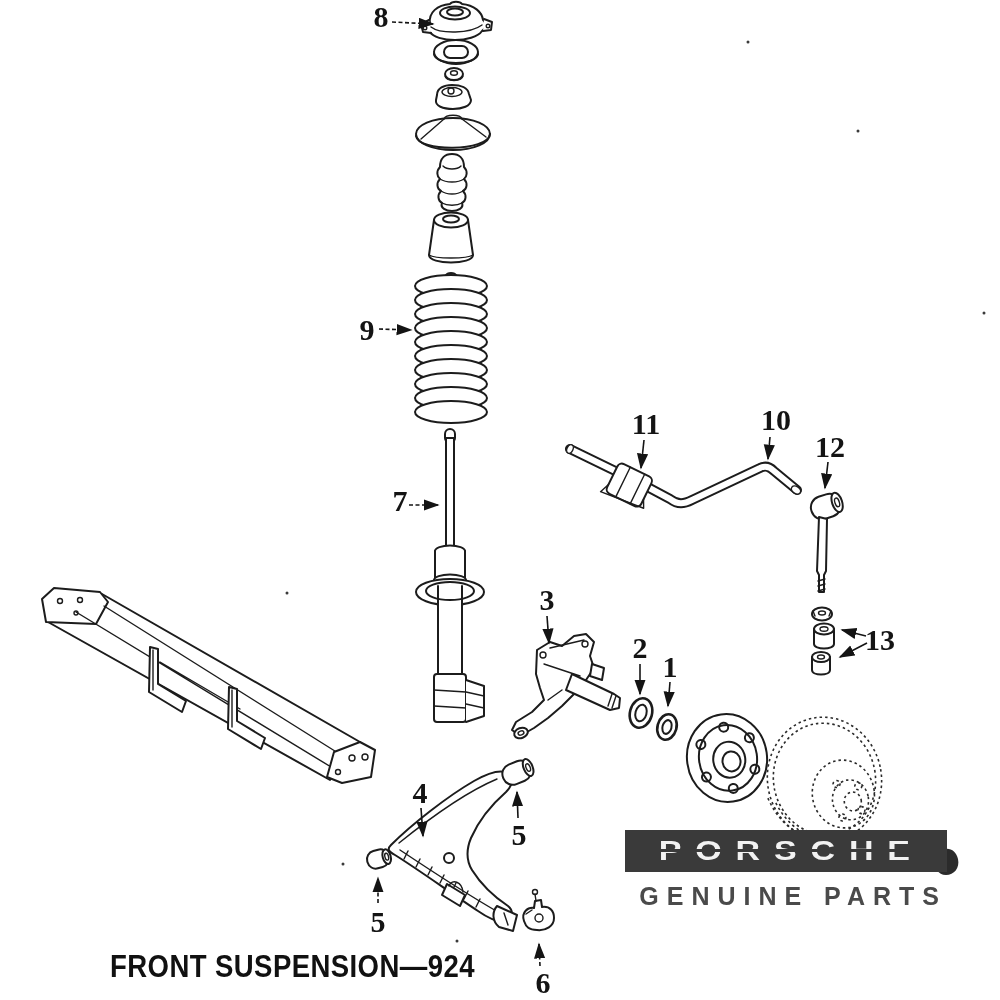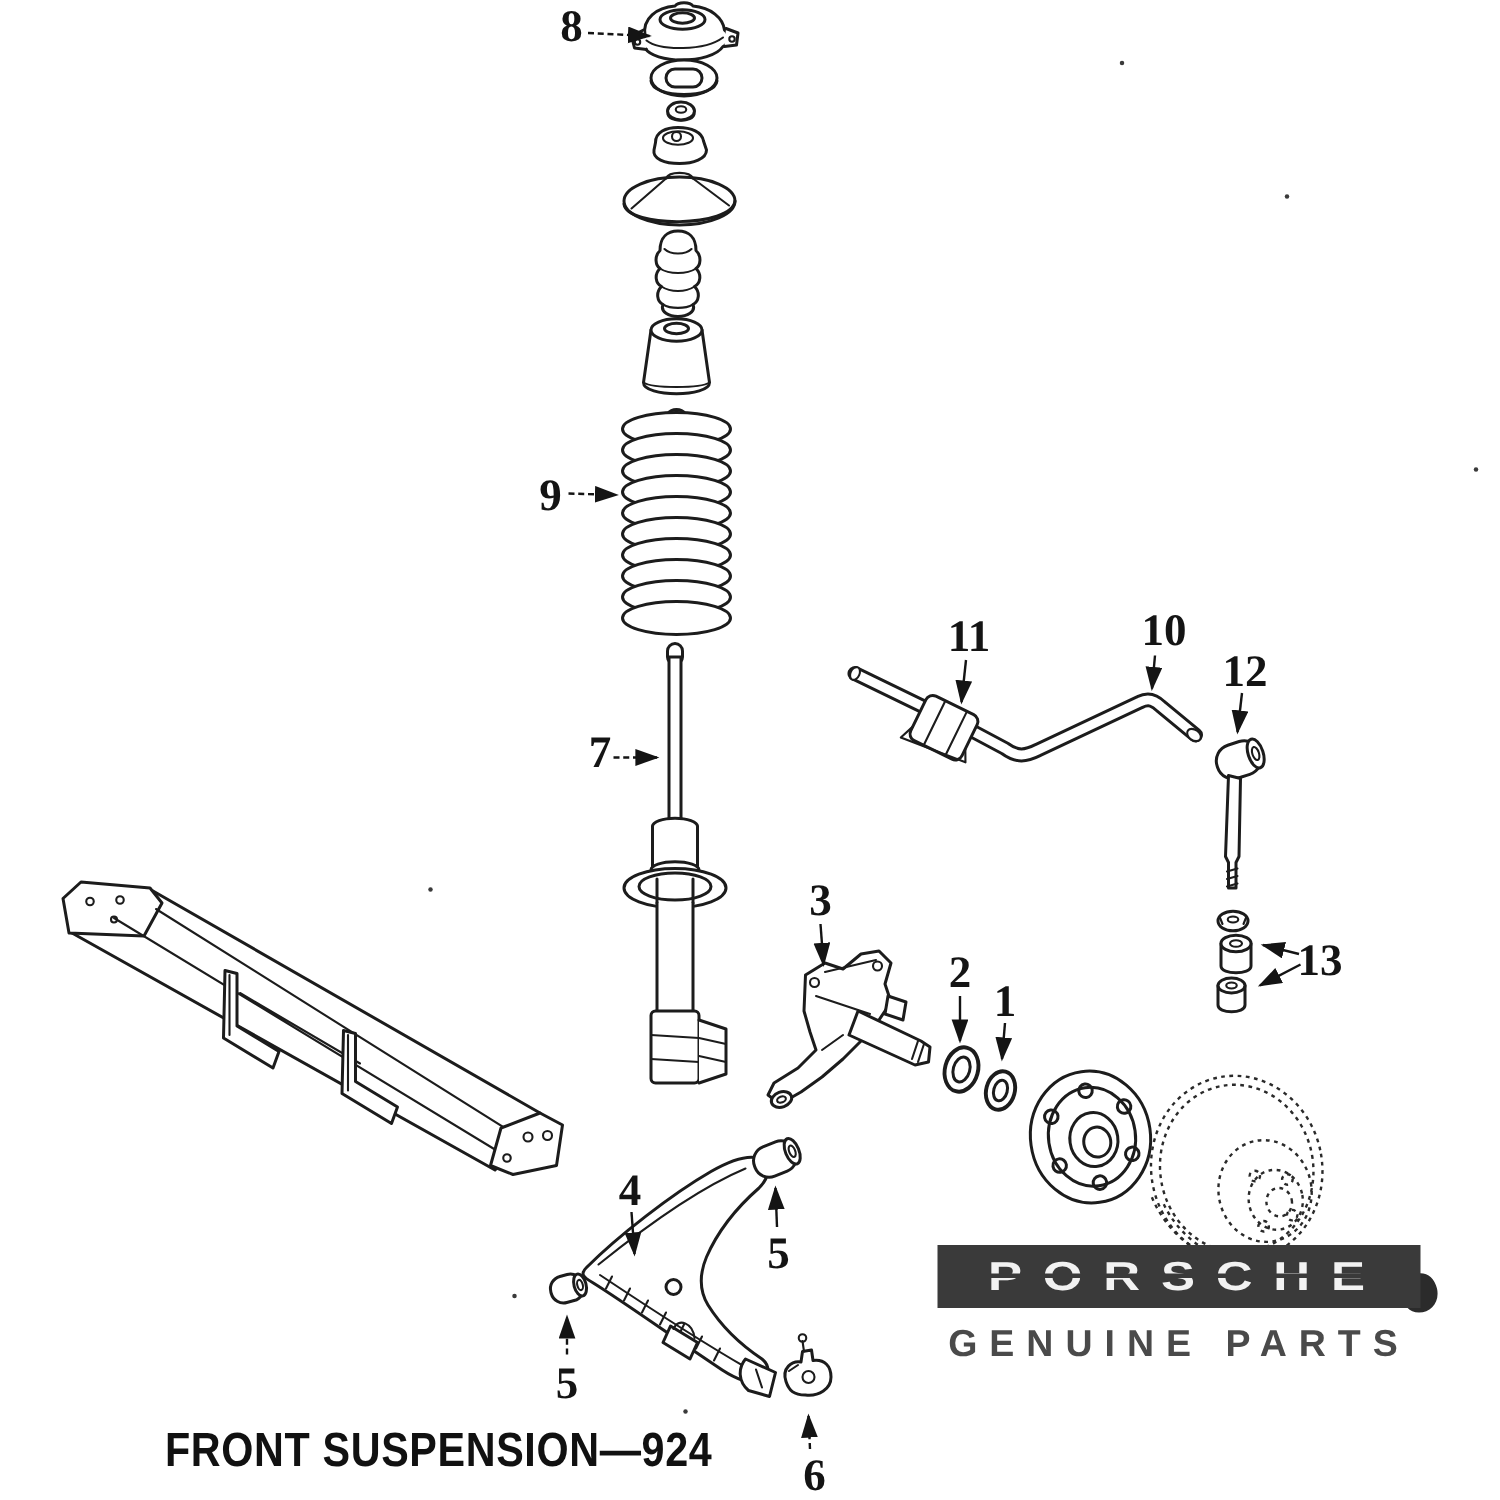--- a/index.html
+++ b/index.html
@@ -22,21 +22,21 @@
   .speck{fill:#3a3a3a;stroke:none;}
 
   
   .banner{position:absolute;left:625px;top:830px;width:322px;height:42px;
           background:#3a3a3a;display:flex;align-items:center;justify-content:center;}
   .brand{color:#f2f2f2;font-weight:bold;font-size:27px;letter-spacing:11px;
          margin-right:-11px;white-space:nowrap;transform:scaleX(1.26);
          transform-origin:center;line-height:1;}
   .brand-slit{position:absolute;left:13px;right:13px;top:19px;height:3px;
               background:#3a3a3a;}
-  .subtitle{position:absolute;left:625px;top:882px;width:322px;text-align:center;
+  .subtitle{position:absolute;left:625px;top:882px;width:322px;text-align:right;
             color:#4a4a4a;font-weight:bold;font-size:25px;letter-spacing:8px;
             margin:0;white-space:nowrap;}
   
   .caption{position:absolute;left:110px;top:948px;color:#111111;font-weight:bold;
            font-size:32px;letter-spacing:0.5px;transform:scaleX(0.86);
            transform-origin:left top;white-space:nowrap;}
 </style>
 </head>
 <body>
 

